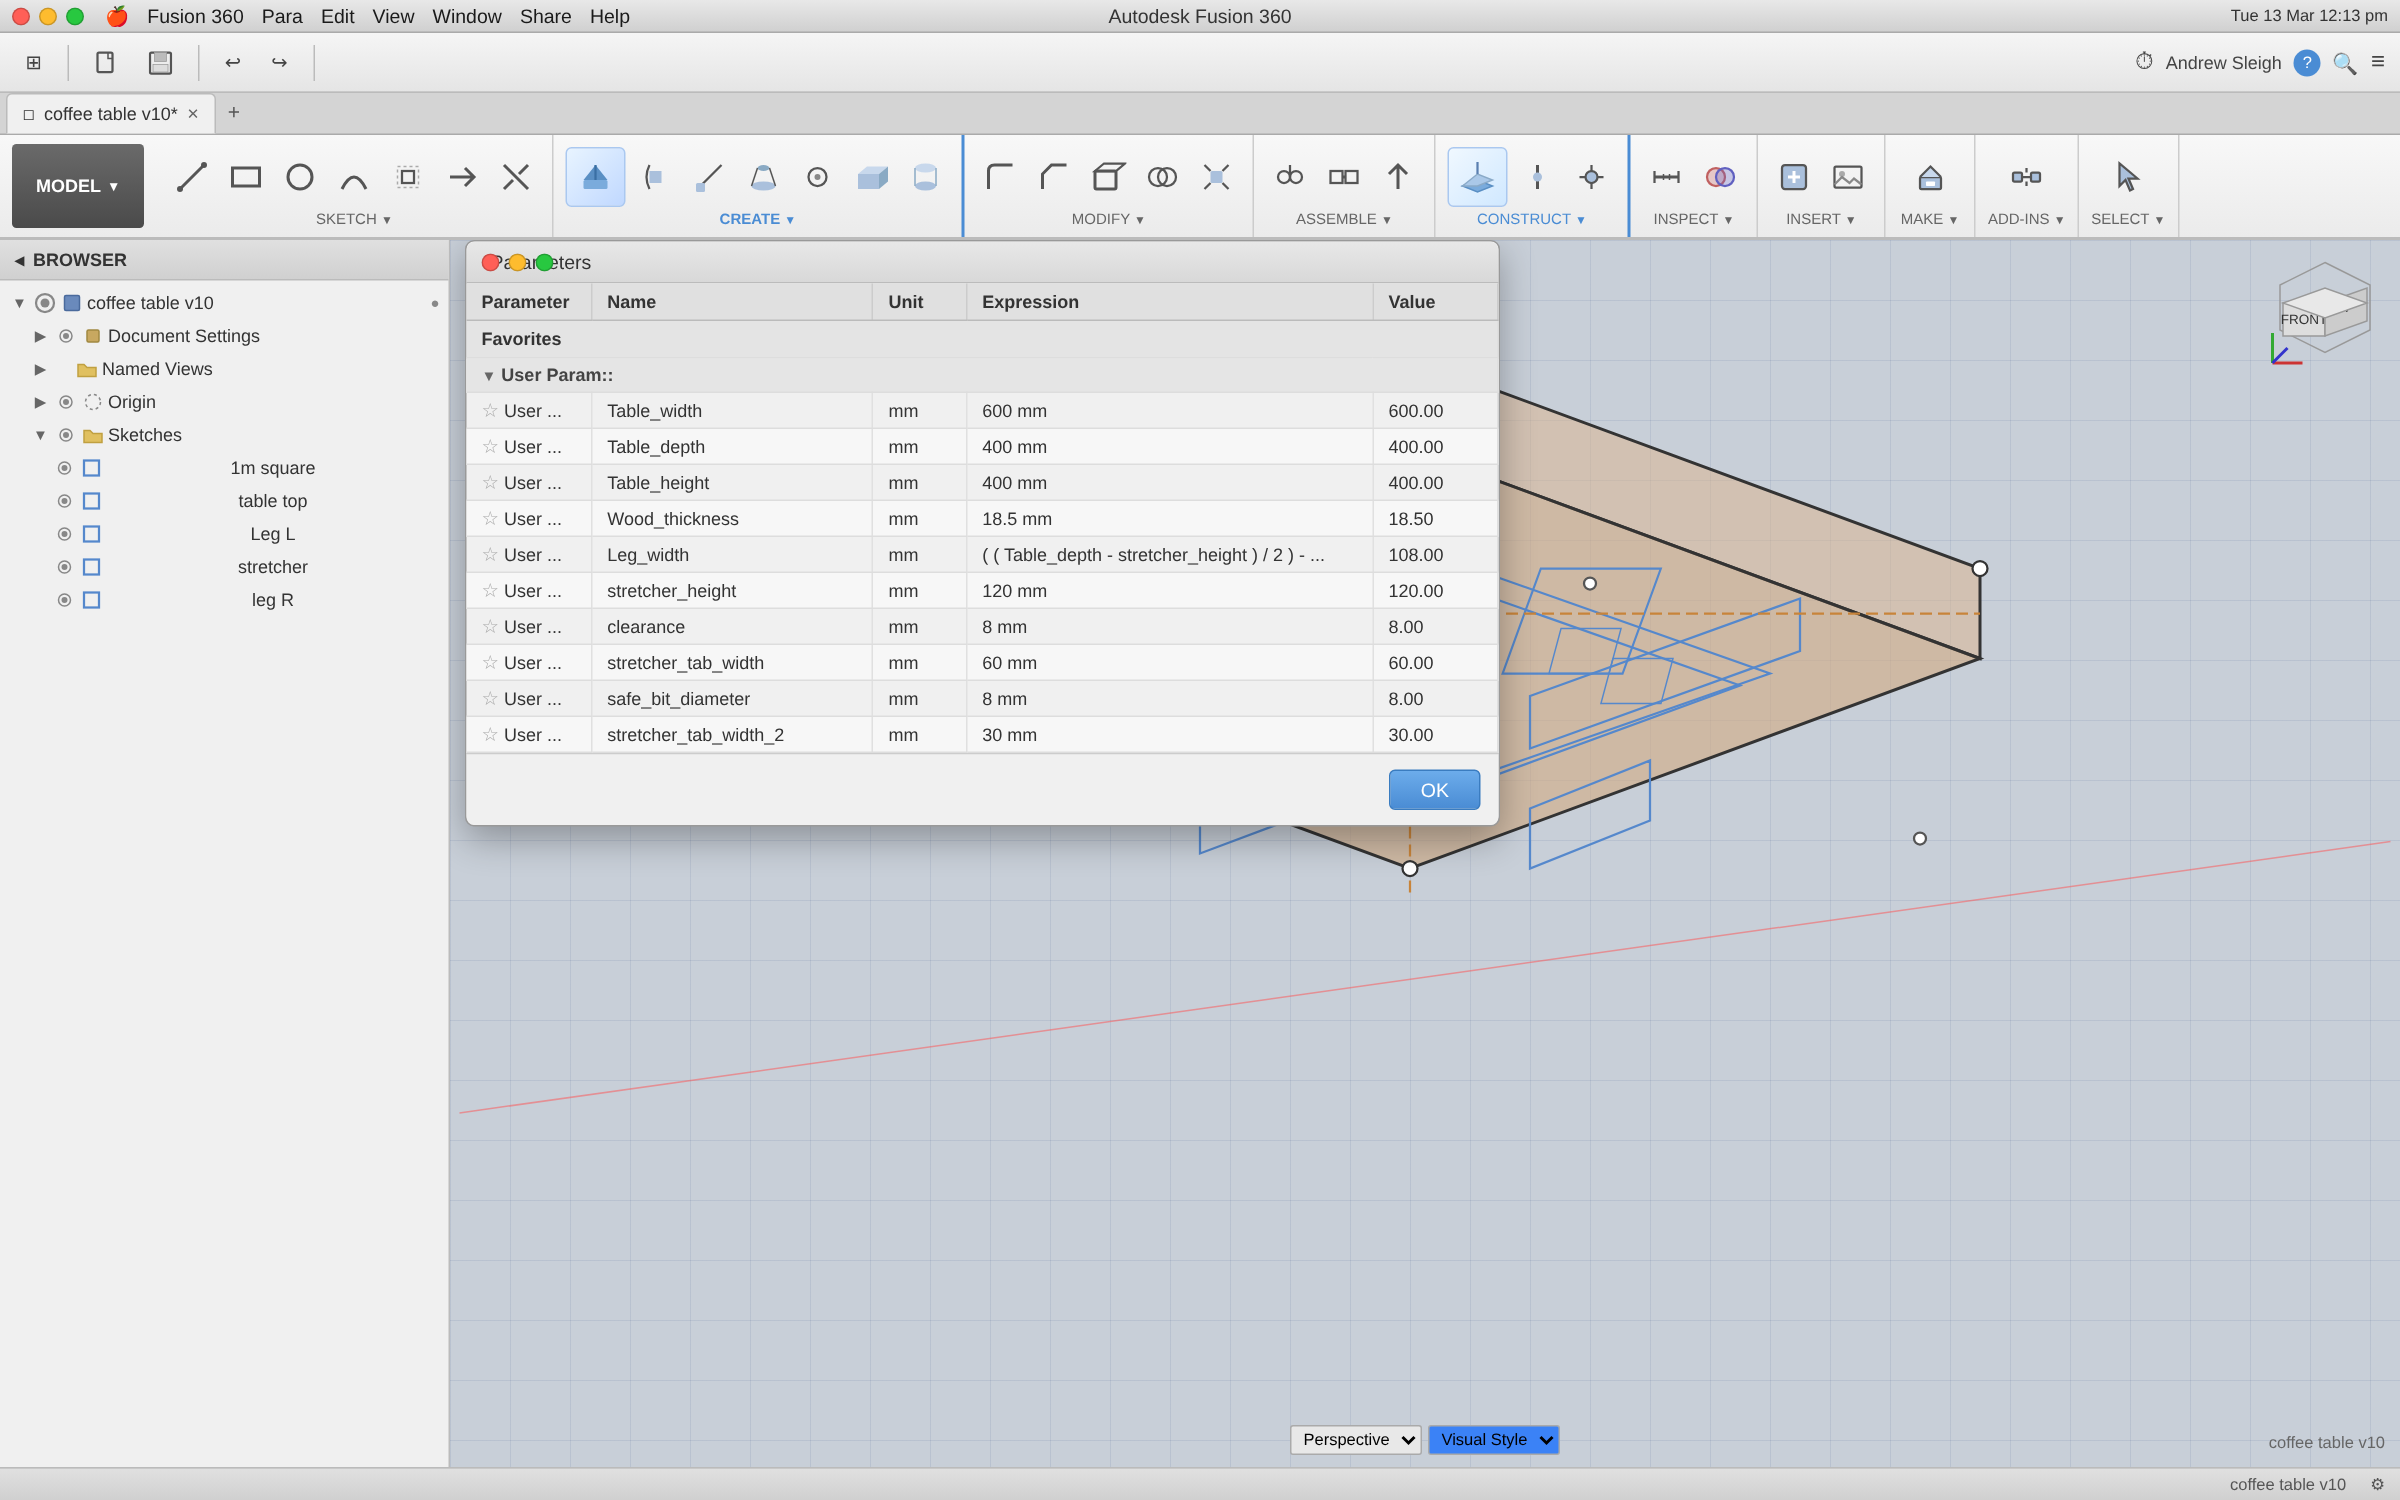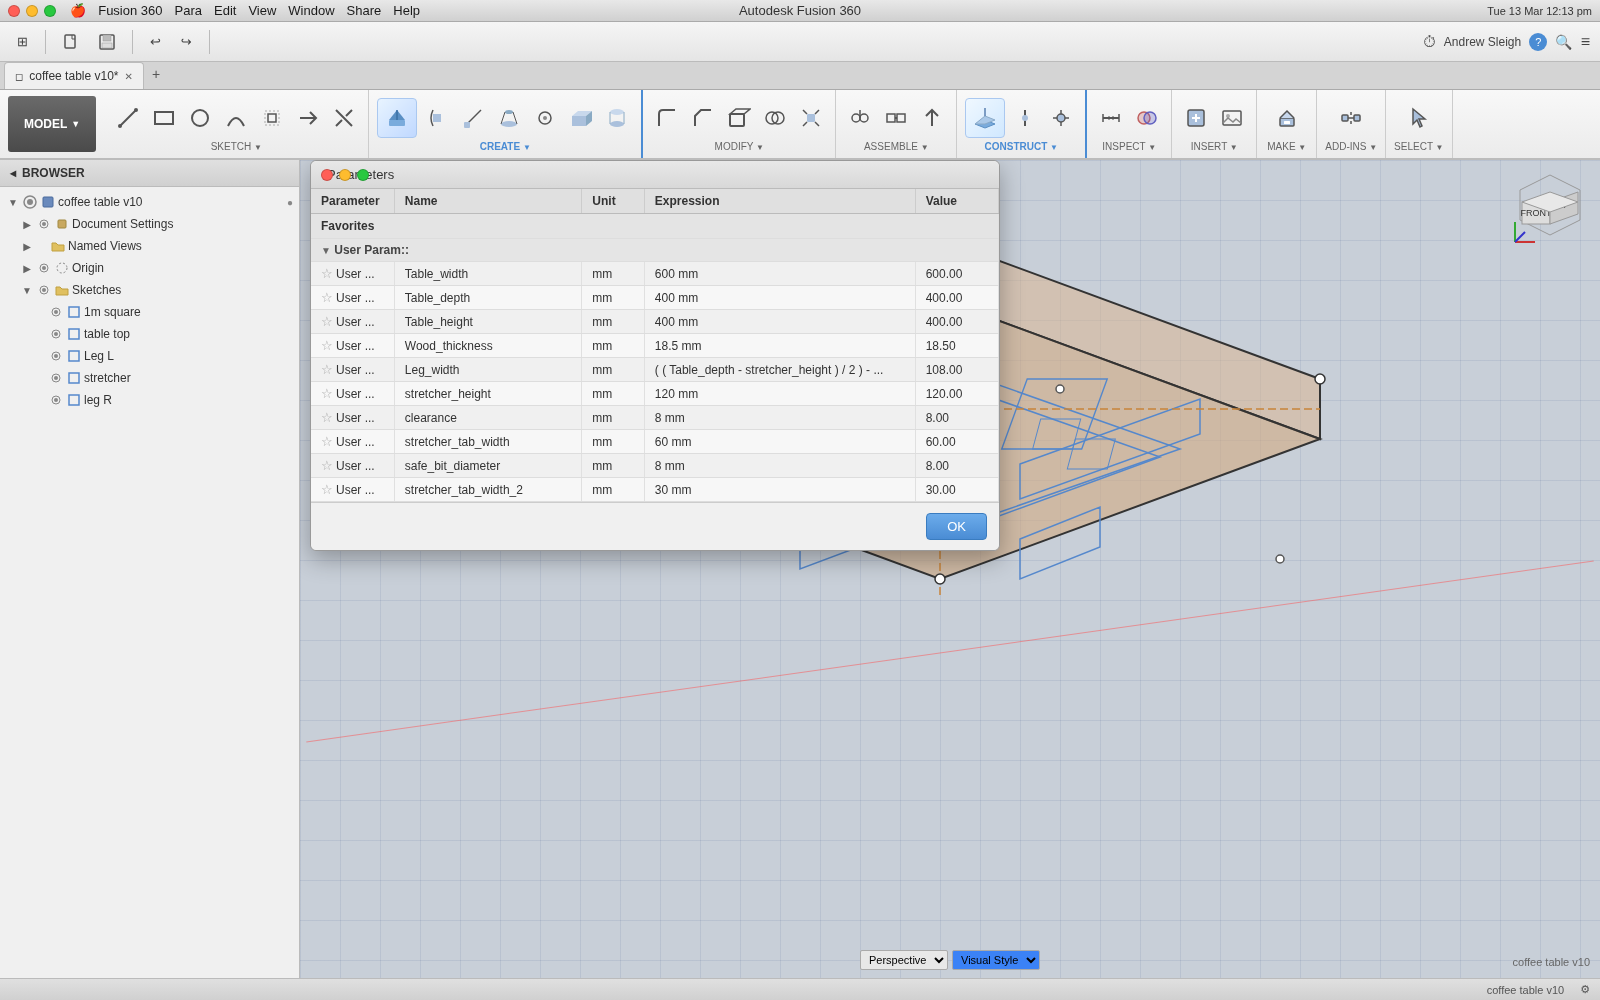--- a/index.html
+++ b/index.html
@@ -171,21 +171,21 @@
       padding: 3px 6px;
       cursor: pointer;
       font-size: 12px;
       color: #333;
       gap: 2px;
     }
     .tree-arrow { width: 14px; text-align: center; font-size: 10px; color: #666; flex-shrink: 0; }
     .tree-icon { width: 16px; height: 16px; flex-shrink: 0; display: flex; align-items: center; justify-content: center; }
     .tree-label { flex: 1; }
     .tree-indent-1 { padding-left: 20px; }
-    .tree-indent-2 { padding-left: 48px; }
+    .tree-indent-2 { padding-left: 35px; text-align: center; }
 
     
     .viewport {
       flex: 1;
       background: #d8d8d8;
       position: relative;
       overflow: hidden;
     }
     .viewport-label {
       position: absolute;
@@ -580,21 +580,21 @@
       <div class="ribbon-icon">
         <svg viewBox="0 0 24 24">
             <circle cx="12" cy="12" r="4" fill="#aac0dc" stroke="#555" stroke-width="1.5"></circle>
             <line x1="12" y1="4" x2="12" y2="8" stroke="#555" stroke-width="1.5"></line>
             <line x1="12" y1="16" x2="12" y2="20" stroke="#555" stroke-width="1.5"></line>
             <line x1="4" y1="12" x2="8" y2="12" stroke="#555" stroke-width="1.5"></line>
             <line x1="16" y1="12" x2="20" y2="12" stroke="#555" stroke-width="1.5"></line>
           </svg>
       </div>
     </div>
-    <div class="ribbon-group-label" style="color:#4a8cd4; font-weight:bold;">
+    <div class="ribbon-group-label" style="color:#4a8cd4; font-weight:normal;">
       CONSTRUCT <span style="font-size:8px">▼</span>
     </div>
   </div>
 
   <div class="ribbon-group">
     <div class="ribbon-icons">
       <div class="ribbon-icon">
         <svg viewBox="0 0 24 24">
             <path d="M4 12 L20 12" stroke="#555" stroke-width="2"></path>
             <line x1="4" y1="8" x2="4" y2="16" stroke="#555" stroke-width="1.5"></line>

